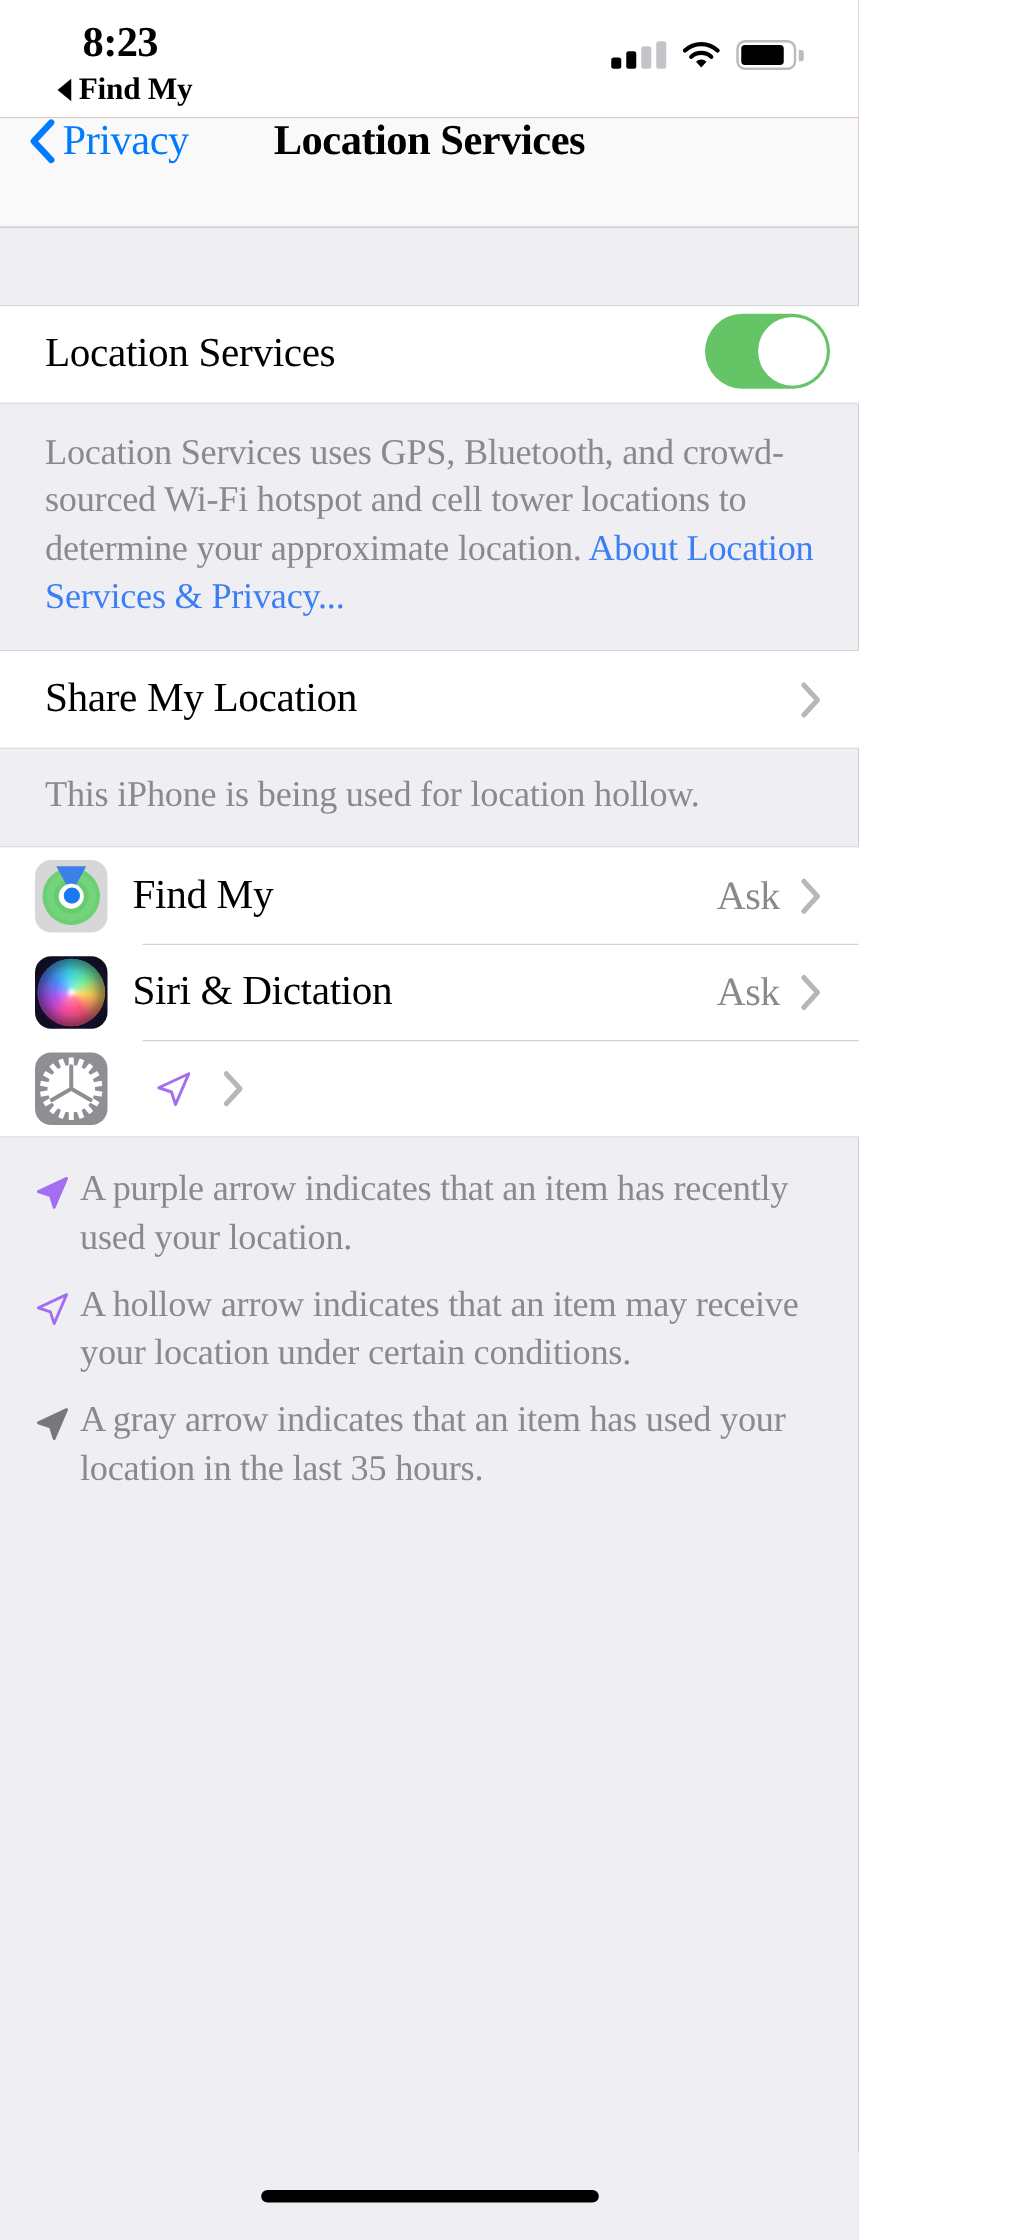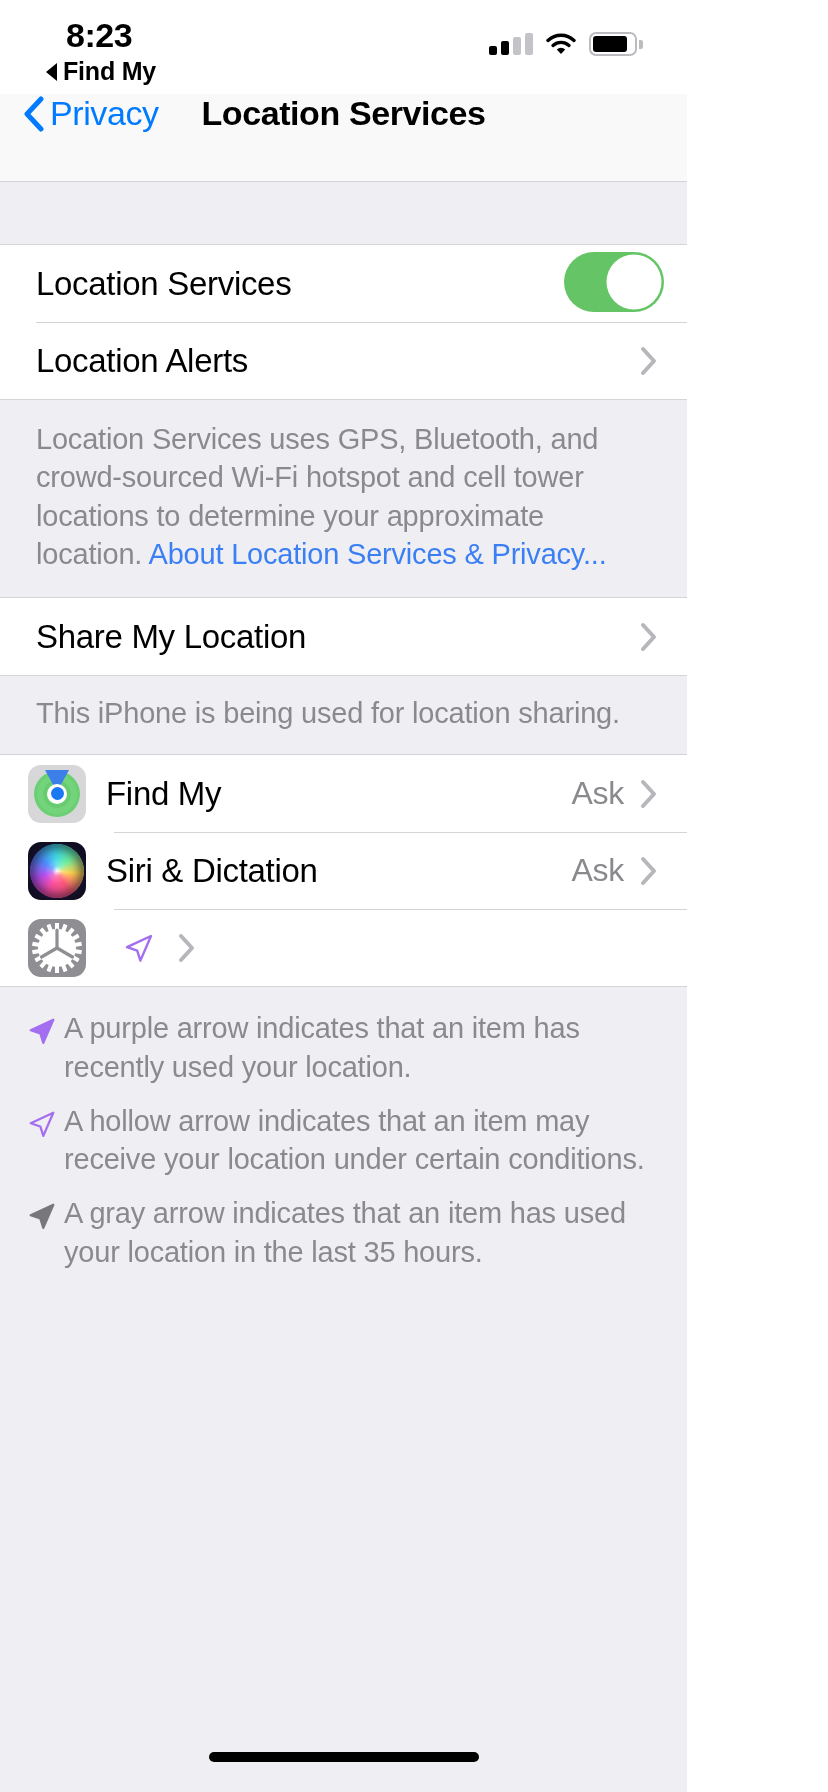--- a/index.html
+++ b/index.html
@@ -3,21 +3,21 @@
 <meta charset="utf-8">
 <style>
   * { box-sizing: border-box; margin: 0; padding: 0; }
   html, body {
     width: 828px; height: 1792px;
     background: #ffffff;
     font-family: "Liberation Sans", "DejaVu Sans", sans-serif;
     -webkit-font-smoothing: antialiased;
     overflow: hidden;
   }
-  .phone { position: relative; width: 687px; height: 1792px; background: #7f1d1d; }
+  .phone { position: relative; width: 687px; height: 1792px; background: #7f1d1d; font-family: Liberation Serif, serif; }
 
   
   .statusbar {
     position: relative; height: 94px; background: #ffffff;
     display: flex; align-items: flex-start; justify-content: space-between;
     padding: 18px 50px 0 44px;
   }
   .sb-left { display: flex; flex-direction: column; align-items: flex-start; line-height: 1; }
   .sb-time { font-size: 34px; font-weight: 700; color: #000; letter-spacing: -0.5px; padding-left: 22px; }
   .sb-back { display: flex; align-items: center; gap: 6px; margin-top: 7px; padding-left: 2px; }
@@ -163,46 +163,38 @@
     <div class="group">
       <div class="row">
         <span class="row-label">Location Services</span>
         <span style="display:inline-block;">
           <svg viewBox="0 0 102 62" width="102" height="62">
             <rect x="1" y="1" width="100" height="60" rx="30" fill="#65c466"></rect>
             <circle cx="71" cy="31" r="27.5" fill="#ffffff"></circle>
           </svg>
         </span>
       </div>
-      <div class="row">
-        <span class="row-label">Location Alerts</span>
-        <span class="chev">
-          <svg viewBox="0 0 17 30" width="17" height="30">
-            <polyline points="3,3 14,15 3,27" fill="none" stroke="#b6b6bb" stroke-width="4" stroke-linecap="round" stroke-linejoin="round"></polyline>
-          </svg>
-        </span>
-      </div>
     </div>
 
     <div class="footer">
       <span>Location Services uses GPS, Bluetooth, and crowd-sourced Wi-Fi hotspot and cell tower locations to determine your approximate location. </span><a href="#">About Location Services &amp; Privacy...</a>
     </div>
 
     <div class="group">
       <div class="row">
         <span class="row-label">Share My Location</span>
         <span class="chev">
           <svg viewBox="0 0 17 30" width="17" height="30">
             <polyline points="3,3 14,15 3,27" fill="none" stroke="#b6b6bb" stroke-width="4" stroke-linecap="round" stroke-linejoin="round"></polyline>
           </svg>
         </span>
       </div>
     </div>
 
-    <div class="footer tight">This iPhone is being used for location sharing.</div>
+    <div class="footer tight">This iPhone is being used for location hollow.</div>
 
     <div class="group">
 
       <div class="row with-icon">
         <span class="app-icon icon-findmy">
           <span class="fm-disc">
               <span class="fm-cone"></span>
               <span class="fm-dot"></span>
             </span>
         </span>

